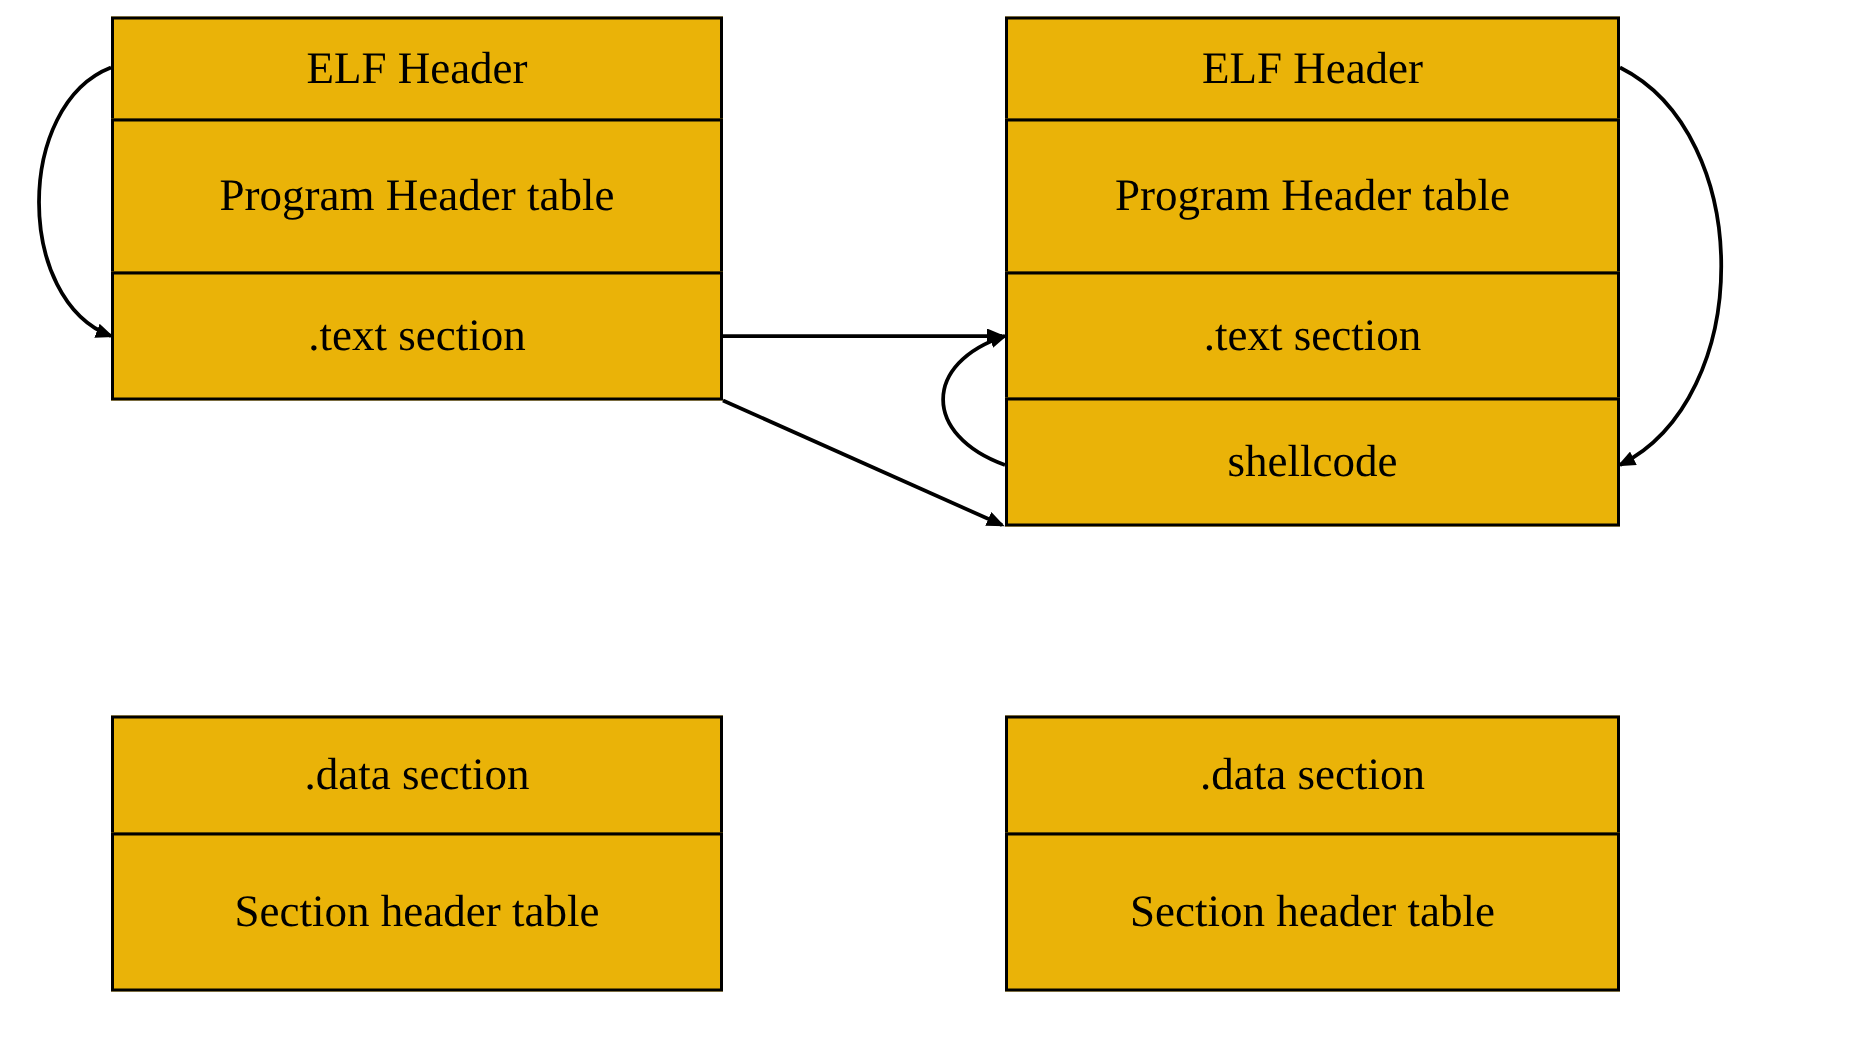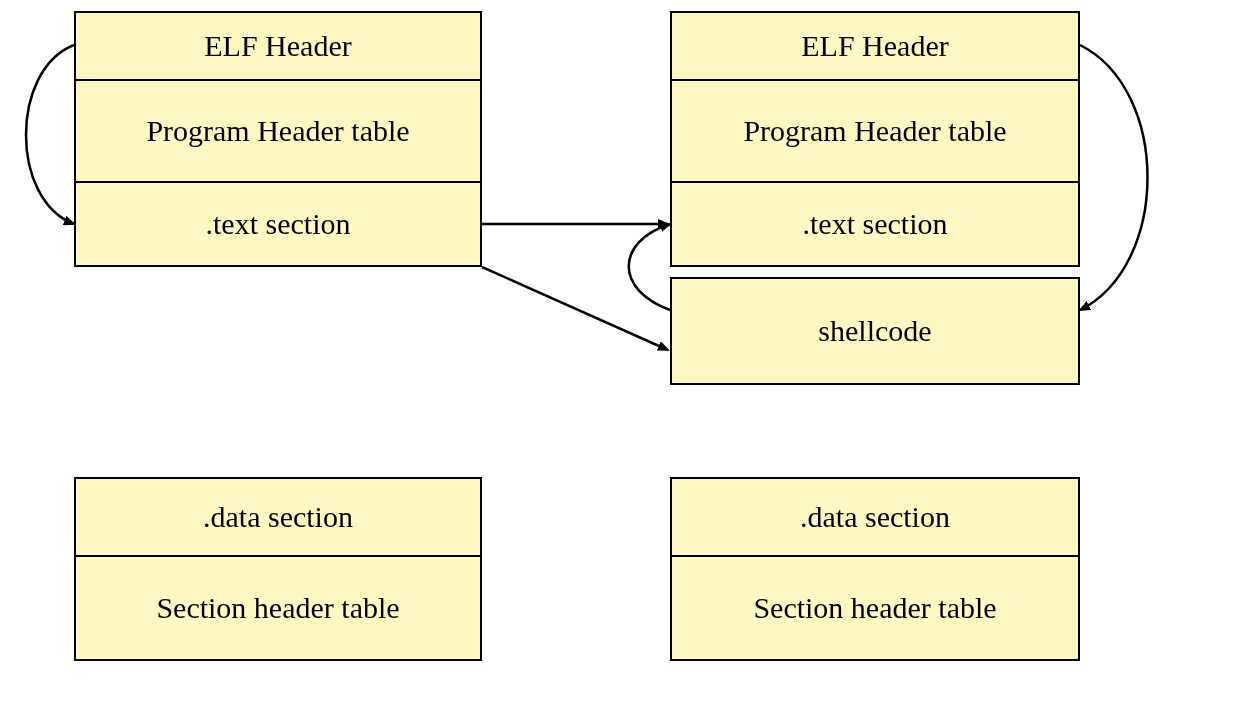--- a/index.html
+++ b/index.html
@@ -8,21 +8,21 @@
     height: 706px;
     position: relative;
     background: #fff;
     font-family: "Times New Roman", serif;
     font-size: 30px;
     color: #000;
   }
   .box {
     position: absolute;
     border: 2px solid #000;
-    background: #fef9c3;
+    background: #eab308;
     display: flex;
     align-items: center;
     justify-content: center;
     text-align: center;
     line-height: 1.2;
   }
   svg.overlay {
     position: absolute;
     top: 0;
     left: 0;
@@ -53,21 +53,21 @@
 
 <div class="box" style="left:670px; top:11px; width:410px; height:70px;">
   <span>ELF Header</span>
 </div>
 <div class="box" style="left:670px; top:79px; width:410px; height:104px;">
   <span>Program Header table</span>
 </div>
 <div class="box" style="left:670px; top:181px; width:410px; height:86px;">
   <span>.text section</span>
 </div>
-<div class="box" style="left:670px; top:277px; width:410px; height:108px;">
+<div class="box" style="left:670px; top:265px; width:410px; height:86px;">
   <span>shellcode</span>
 </div>
 
 <div class="box" style="left:670px; top:477px; width:410px; height:80px;">
   <span>.data section</span>
 </div>
 <div class="box" style="left:670px; top:555px; width:410px; height:106px;">
   <span>Section header table</span>
 </div>
 

